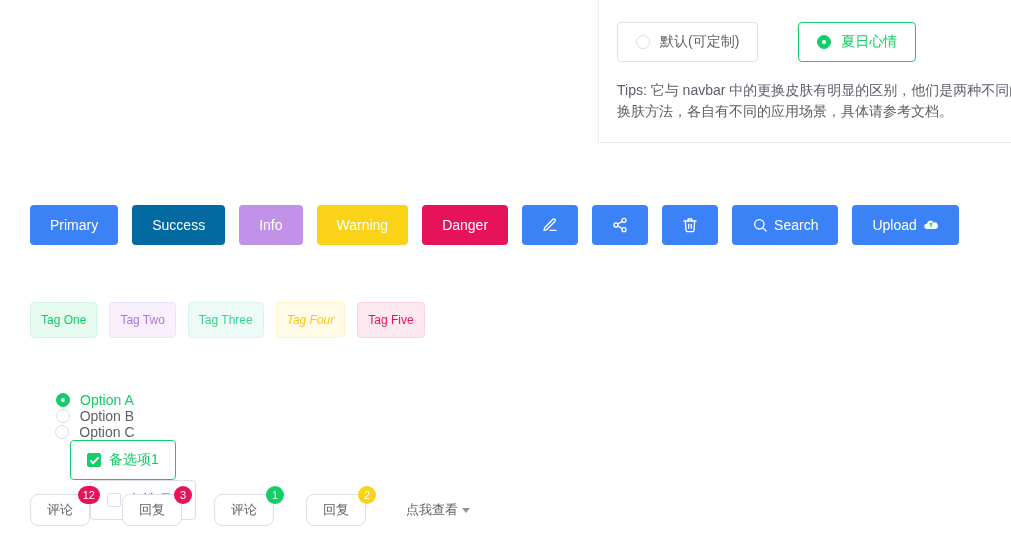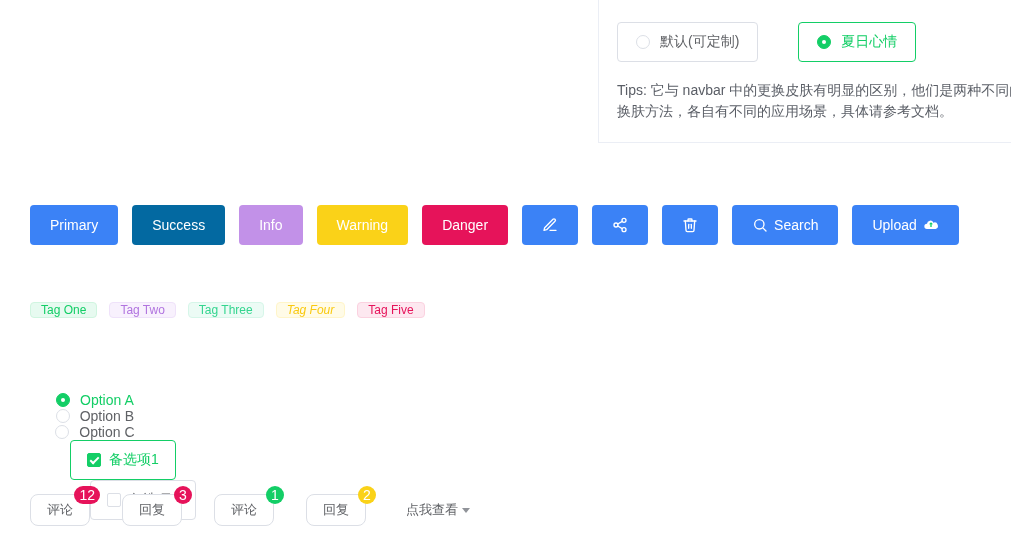--- a/index.html
+++ b/index.html
@@ -102,21 +102,21 @@
 
   
   .tag-row {
     position: absolute;
     top: 302px;
     left: 30px;
     display: flex;
     gap: 12px;
   }
   .tag {
-    height: 16px;
+    height: 36px;
     padding: 0 10px;
     display: inline-flex;
     align-items: center;
     font-size: 12px;
     border-radius: 4px;
     border: 1px solid transparent;
   }
   .tag-one   { background: #e7faf0; border-color: #d0f5e0; color: #13ce66; }
   .tag-two   { background: #f8f1fd; border-color: #efe2fa; color: #b174df; }
   .tag-three { background: #ecfbf5; border-color: #d6f6e9; color: #34d58f; }
@@ -216,21 +216,21 @@
   }
   .badge {
     position: absolute;
     top: -8px;
     right: -10px;
     min-width: 18px;
     height: 18px;
     padding: 0 5px;
     border-radius: 9px;
     color: #fff;
-    font-size: 14px;
+    font-size: 11px;
     display: flex;
     align-items: center;
     justify-content: center;
     margin-left: 48px;
   }
   .badge-danger  { background: #e6135a; }
   .badge-primary { background: #13ce66; }
   .badge-warning { background: #fad218; }
 
   .drop-link {

